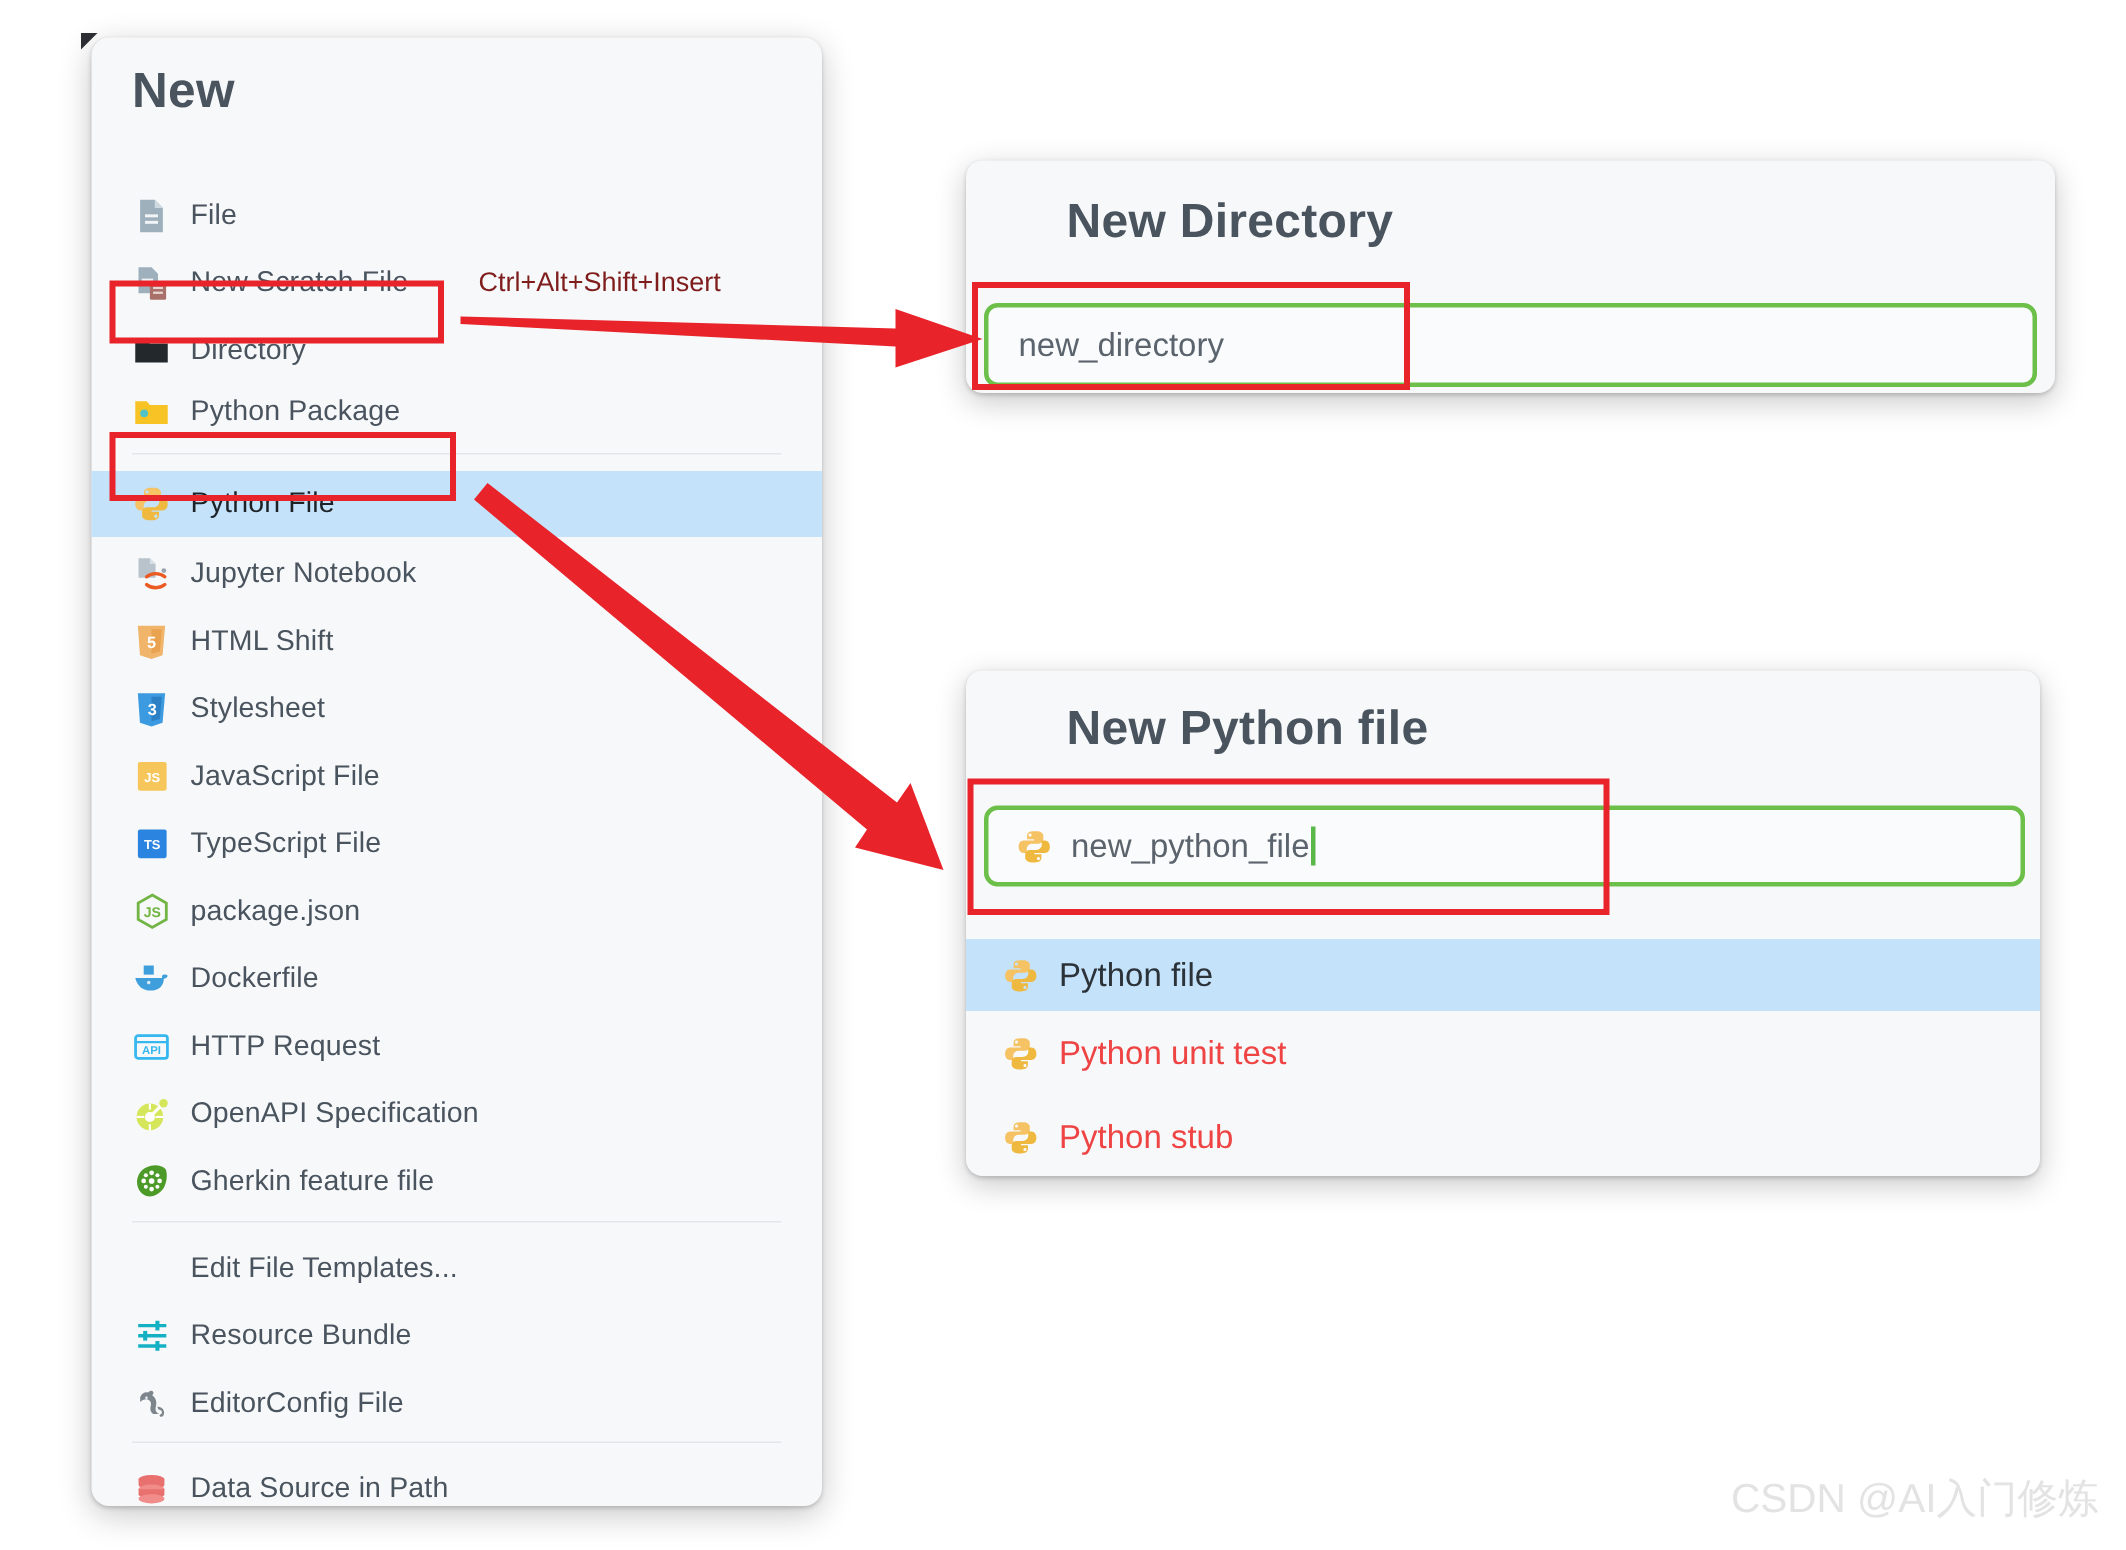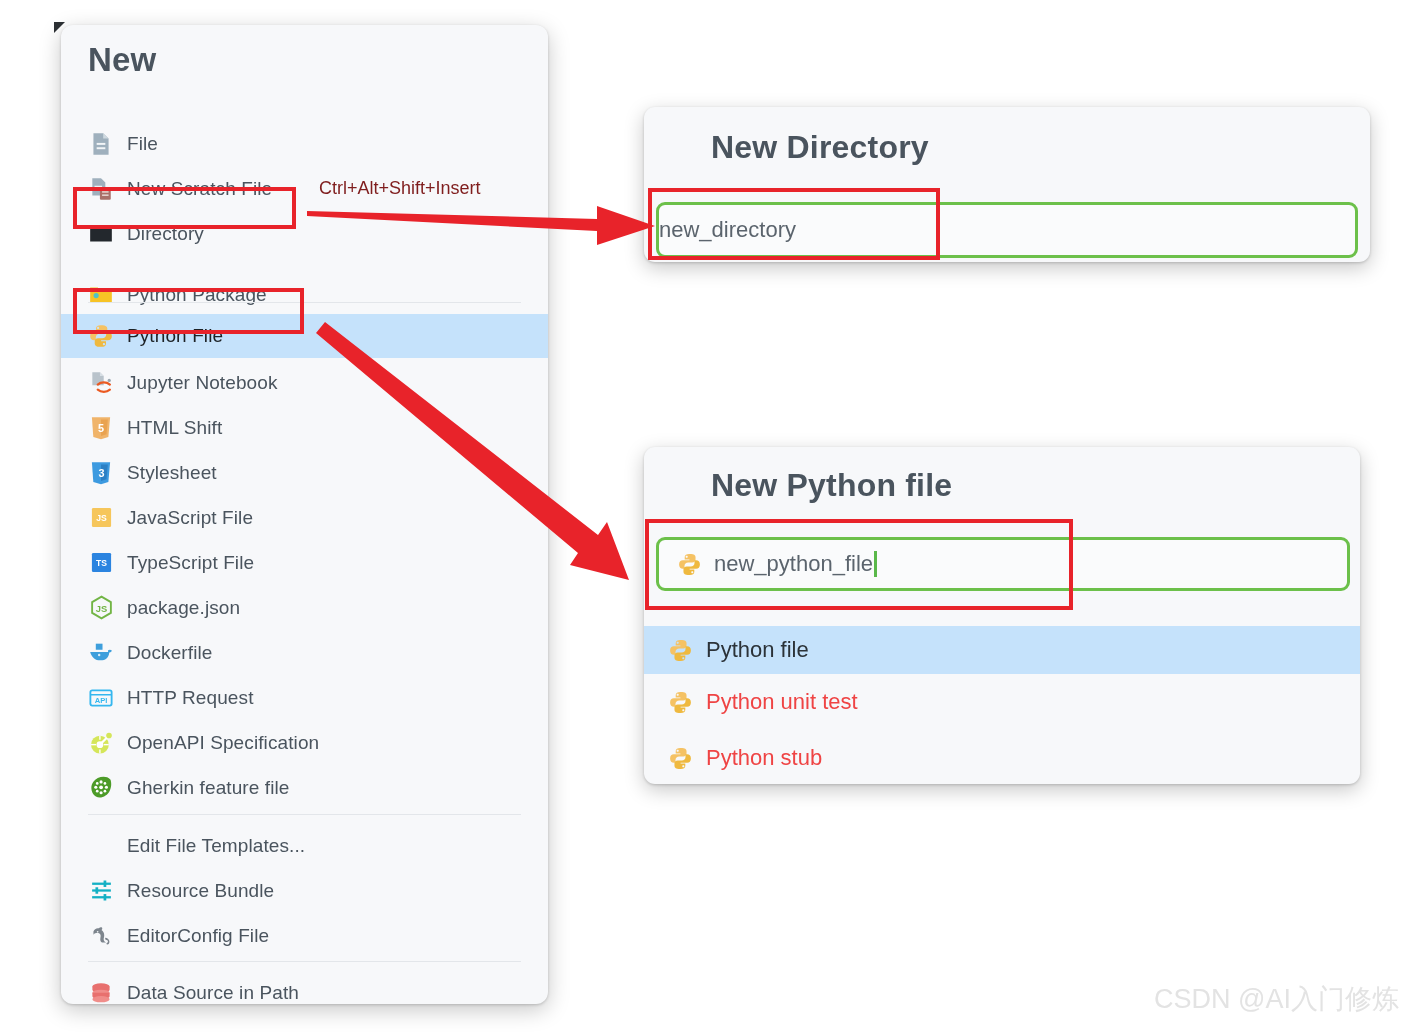--- a/index.html
+++ b/index.html
@@ -254,21 +254,21 @@
 
   <div class="mi" style="top:187px">
     <span class="ic">
         <svg width="26" height="26">
           <use href="#sym-folder-dark"></use>
         </svg>
       </span>
     <span class="lb">Directory</span>
   </div>
 
-  <div class="mi" style="top:248px">
+  <div class="mi" style="top:228px">
     <span class="ic">
         <svg width="26" height="26">
           <use href="#sym-folder-py"></use>
         </svg>
       </span>
     <span class="lb">Python Package</span>
   </div>
 
   <div class="sep" style="top:277px"></div>
 
@@ -402,21 +402,21 @@
         <svg width="24" height="24">
           <use href="#sym-datasource"></use>
         </svg>
       </span>
     <span class="lb">Data Source in Path</span>
   </div>
 </div>
 
 <div class="card" style="left:644px;top:107px;width:726px;height:155px">
   <div class="card-title" style="left:39px;top:22px">New Directory</div>
-  <div class="greenfield" style="left:12px;top:95px;width:702px;height:56px;">
+  <div class="greenfield" style="left:12px;top:95px;width:702px;height:56px;padding-left:20px">
     <span class="ftxt">new_directory</span>
   </div>
 </div>
 
 <div class="card" style="left:644px;top:447px;width:716px;height:337px">
   <div class="card-title" style="left:39px;top:20px">New Python file</div>
 
   <div class="greenfield" style="left:12px;top:90px;width:694px;height:54px;padding-left:18px">
     <span style="display:flex;align-items:center;margin-right:12px">
       <svg width="25" height="25">

